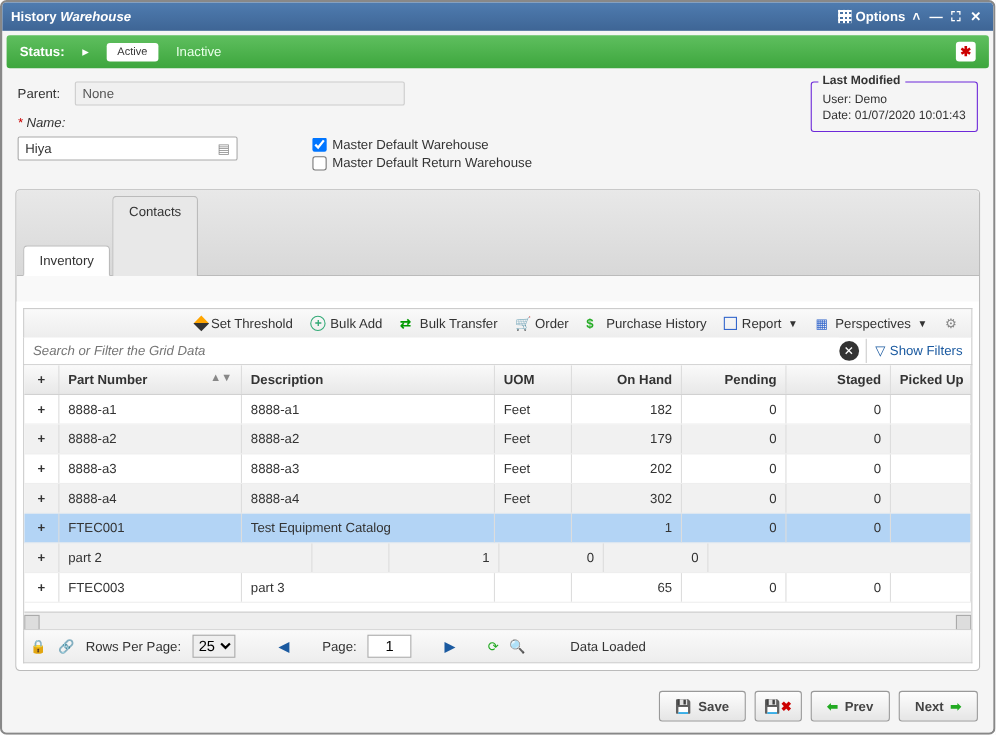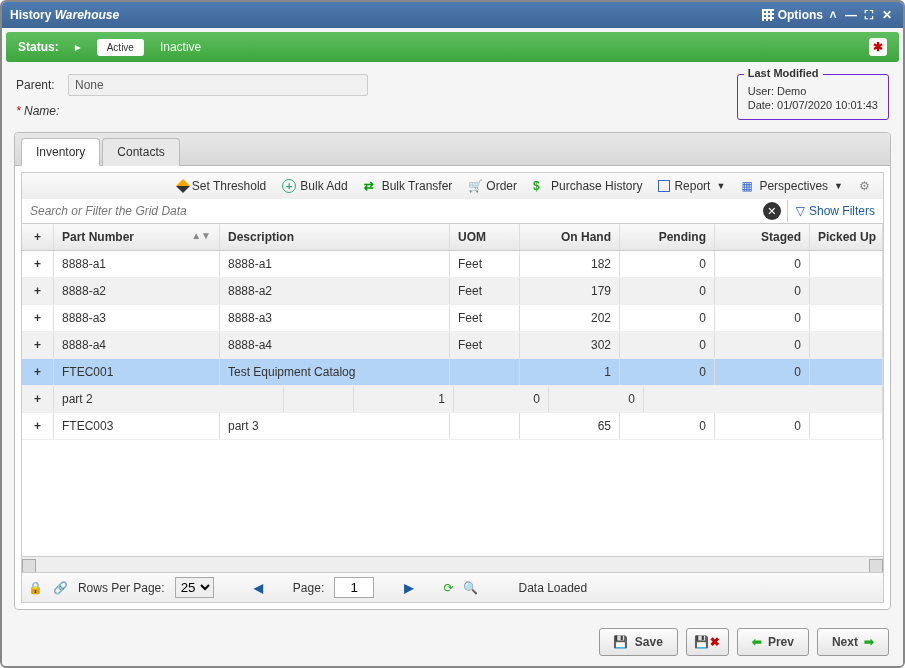--- a/index.html
+++ b/index.html
@@ -27,22 +27,22 @@
 .input-box { border: 1px solid #aaa; padding: 3px 6px; width: 200px; background: #fff; display: flex; align-items: center; justify-content: space-between; border-radius:2px;}
 .checkboxes { margin-left: 60px; }
 .checkboxes .cb { display: flex; align-items: center; gap: 5px; margin-bottom: 3px; }
 .checkboxes input { margin: 0; }
 .lastmod { border: 1px solid #6d28d9; border-radius: 3px; padding: 6px 10px; min-width: 150px; position: relative; background:#f5f5f5;}
 .lastmod-title { font-weight: bold; background: #f5f5f5; position: absolute; top: -8px; left: 6px; padding: 0 4px; }
 .lastmod div { font-size: 11px; margin-bottom:2px;}
 .tabs-container { flex: 1; margin: 0 12px 8px; display: flex; flex-direction: column; border: 1px solid #bbb; border-radius: 4px; background: #f9f9f9; }
 .tab-strip { display: flex; padding: 4px 6px 0; gap: 2px; border-bottom: 1px solid #bbb; background: linear-gradient(#e8e8e8,#d8d8d8); border-radius: 4px 4px 0 0;}
 .tab { padding: 6px 14px; border: 1px solid #bbb; border-bottom: none; border-radius: 4px 4px 0 0; cursor: pointer; background: #e8e8e8; position: relative; top: 1px;}
-.tab.active { background: #fff; border-bottom: 1px solid #fff;}
-.tab-body { flex: 1; background: #fff; display: flex; flex-direction: column; padding: 6px; border-radius: 0 0 4px 4px;}
+.tab.active { background: #fff; border-bottom: 1px solid #fff; margin-top: 45px;}
+.tab-body { flex: 1; background: #fff; display: flex; flex-direction: column; padding: 6px; border-radius: 0 0 4px 4px; margin-top: 23px;}
 .toolbar { display: flex; justify-content: flex-end; align-items: center; gap: 4px; padding: 4px; flex-wrap: wrap; border:1px solid #ccc; border-bottom:none; background:linear-gradient(#fafafa,#ededed);}
 .tbtn { display: flex; align-items: center; gap: 4px; padding: 2px 6px; cursor: pointer; border-radius: 2px; }
 .ticon { width: 14px; height: 14px; display: inline-block; }
 .ico-pencil { background: linear-gradient(135deg,#ffa500 50%,#333 50%); transform: rotate(45deg); width:10px;height:10px;}
 .ico-plus { border-radius:50%; border:1px solid #3a7; color:#3a7; font-weight:bold; text-align:center; line-height:12px; font-size:11px;}
 .ico-transfer { color:#090; font-weight:bold;}
 .ico-cart { color:#55a;}
 .ico-dollar { color:#2a2; font-weight:bold;}
 .ico-report { border:1px solid #36c; width:12px;height:12px;}
 .ico-persp { color:#36c;}
@@ -123,20 +123,36 @@
 
   <div class="form-area">
     <div class="form-left">
       <div class="form-row">
         <label>Parent:</label>
         <div class="readonly-box">None</div>
       </div>
       <div class="form-row" style="margin-top:8px;font-style:italic;">
         <label><span class="asterisk">*</span> <span>Name:</span></label>
       </div>
+      <div class="form-row" style="align-items:flex-start;">
+        <div class="input-box">
+          <span>Hiya</span>
+          <span style="color:#888;">▤</span>
+        </div>
+        <div class="checkboxes">
+          <div class="cb">
+            <input type="checkbox" checked="" style="">
+            <span>Master Default Warehouse</span>
+          </div>
+          <div class="cb">
+            <input type="checkbox" style="">
+            <span>Master Default Return Warehouse</span>
+          </div>
+        </div>
+      </div>
     </div>
     <div class="lastmod">
       <div class="lastmod-title">Last Modified</div>
       <div style="margin-top:4px;"><span>User: </span><span>Demo</span></div>
       <div><span>Date: </span><span>01/07/2020 10:01:43</span></div>
     </div>
   </div>
 
   <div class="tabs-container">
     <div class="tab-strip">

